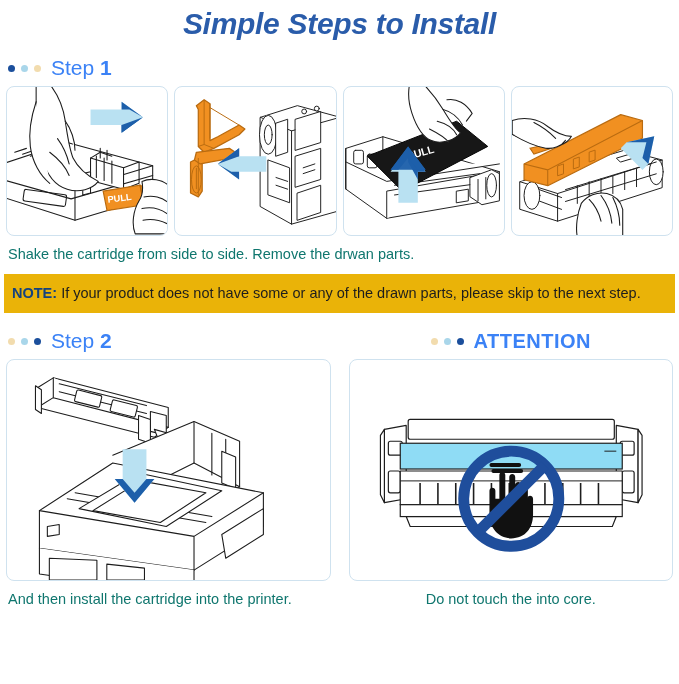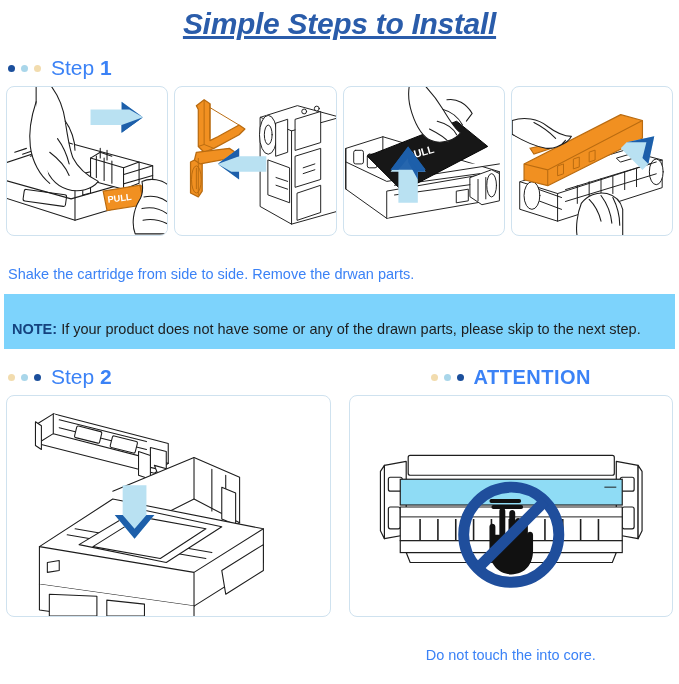--- a/index.html
+++ b/index.html
@@ -20,21 +20,20 @@
   
   .page-title {
     text-align: center;
     font-size: 30px;
     font-weight: bold;
     font-style: italic;
     color: #2a5caa;
     letter-spacing: -0.3px;
     margin: 6px 0 0 0;
     line-height: 36px;
-    text-decoration: underline;
   }
 
   
   .section-head {
     display: flex;
     align-items: center;
     gap: 7px;
     margin: 14px 0 6px 8px;
   }
   .dots {
@@ -81,29 +80,29 @@
     flex: 1 1 0;
   }
   .panel svg { display: block; width: 100%; height: 100%; }
 
   .row1 .panel { height: 150px; }
 
   
   .caption {
     font-size: 14.5px;
     line-height: 20px;
-    color: #3b82f6;
-    margin: 28px 8px 0 8px;
+    color: #0f766e;
+    margin: 8px 8px 0 8px;
   }
 
   
   .note-box {
-    background: #7dd3fc;
+    background: #eab308;
     margin: 10px 4px 0 4px;
-    padding: 24px 8px 9px 8px;
+    padding: 8px 8px 9px 8px;
     font-size: 14.5px;
     line-height: 22px;
     color: #1d1d1d;
     box-sizing: border-box;
   }
   .note-label {
     font-weight: bold;
     color: #15427e;
   }
 
@@ -361,20 +360,21 @@
           <path d="M196 176 L238 150 L238 176 L200 200 Z"></path>
         </g>
 
         <g>
           <path d="M96 90 L96 120 L88 120 L108 144 L128 120 L120 120 L120 90 Z" fill="#b9e1f2"></path>
           <path d="M88 120 L108 144 L128 120 L120 120 L108 134 L96 120 Z" fill="#1d5faa"></path>
         </g>
       </svg>
     </div>
 
+    <div class="caption">And then install the cartridge into the printer.</div>
   </div>
 
   <div class="bottom-col right">
     <div class="section-head attn-head-pad">
       <span class="dots">
         <span class="dot" style="background:#f2dcae"></span>
         <span class="dot" style="background:#a9d6ea"></span>
         <span class="dot" style="background:#1b4f9c"></span>
       </span>
       <span class="section-label attention">ATTENTION</span>

